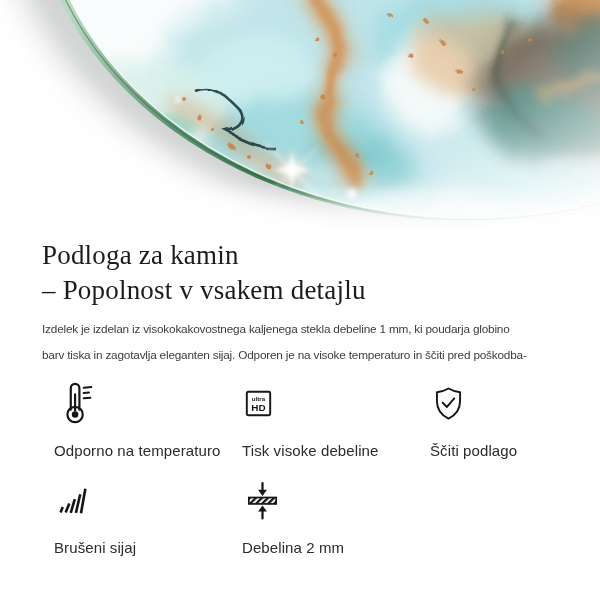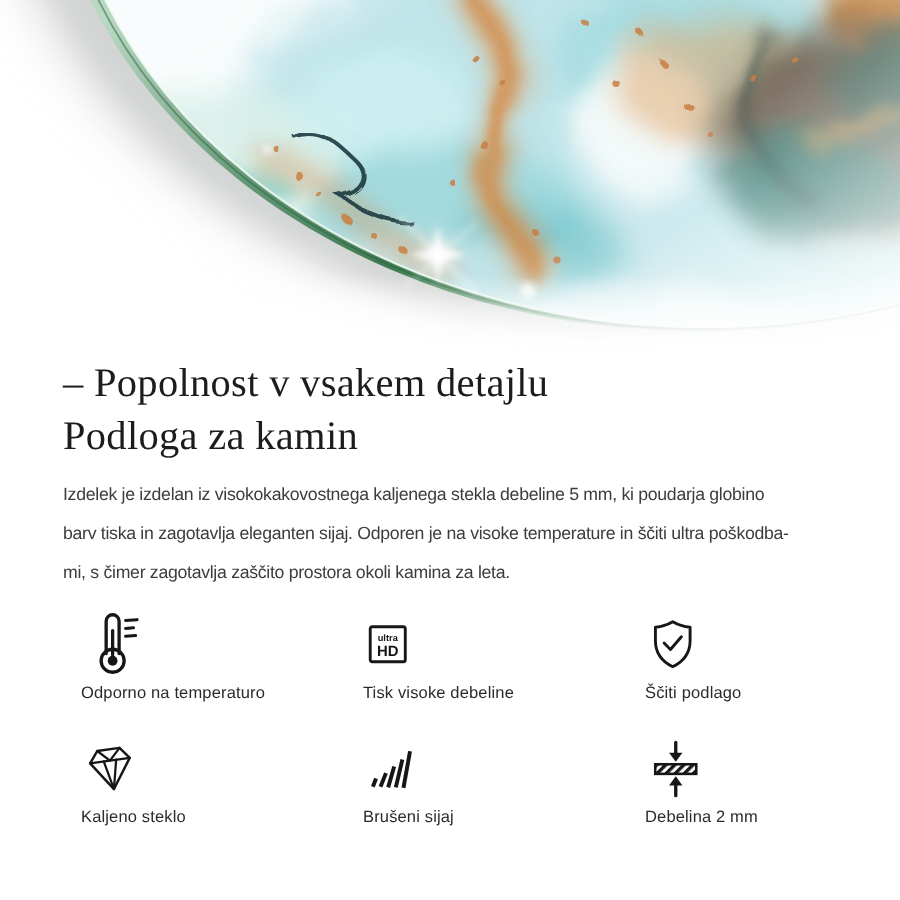--- a/index.html
+++ b/index.html
@@ -20,21 +20,21 @@
   .title .tline{display:block;}
   .desc{margin:8px 0 0 0;color:#3c3c3e;font-size:11.8px;line-height:26px;letter-spacing:-0.2px;}
   .desc .dline{display:block;white-space:nowrap;}
   .features{
     margin:12px 12px 0 12px;width:564px;
     display:grid;grid-template-columns:repeat(3,1fr);row-gap:20px;
   }
   .feature{display:flex;flex-direction:column;align-items:flex-start;}
   .ficon{height:46px;display:flex;align-items:center;justify-content:center;}
   .ficon svg{display:block;}
-  .flabel{margin-top:4px;font-size:11px;line-height:13px;color:#2b2b2b;letter-spacing:0.1px;}
+  .flabel{margin-top:18px;font-size:15px;line-height:13px;color:#2b2b2b;letter-spacing:0.1px;}
   .icn{stroke:#161616;fill:none;stroke-linecap:round;stroke-linejoin:round;}
 </style>
 </head>
 <body>
 
 <div class="page">
 
   <div class="hero">
     <svg width="600" height="232" viewBox="0 0 600 232">
       <defs>
@@ -149,27 +149,26 @@
         <path d="M292,150 L294.8,166.5 L312,170 L294.8,173.5 L292,190 L289.2,173.5 L272,170 L289.2,166.5 Z" fill="#ffffff" opacity="0.95" filter="url(#b2)"></path>
         <circle cx="292" cy="170" r="2.4" fill="#ffffff"></circle>
         <circle cx="352" cy="194" r="5" fill="#ffffff" opacity="0.8" filter="url(#b2)"></circle>
         <circle cx="178" cy="100" r="3" fill="#ffffff" opacity="0.7" filter="url(#b2)"></circle>
       </g>
     </svg>
   </div>
 
   <div class="content">
     <h1 class="title">
+      <span class="tline">Podloga za kamin</span>
       <span class="tline">– Popolnost v vsakem detajlu</span>
-      <span class="tline">Podloga za kamin</span>
     </h1>
     <p class="desc">
-      <span class="dline">Izdelek je izdelan iz visokokakovostnega kaljenega stekla debeline 5 mm, ki poudarja globino</span>
-      <span class="dline">barv tiska in zagotavlja eleganten sijaj. Odporen je na visoke temperature in ščiti ultra poškodba-</span>
-      <span class="dline">mi, s čimer zagotavlja zaščito prostora okoli kamina za leta.</span>
+      <span class="dline">Izdelek je izdelan iz visokokakovostnega kaljenega stekla debeline 1 mm, ki poudarja globino</span>
+      <span class="dline">barv tiska in zagotavlja eleganten sijaj. Odporen je na visoke temperaturo in ščiti pred poškodba-</span>
     </p>
 
     <div class="features">
 
       <div class="feature">
         <div class="ficon">
           <svg width="46" height="46" viewBox="0 0 48 48">
             <circle class="icn" cx="22" cy="36" r="8" fill="#ffffff" stroke-width="2.3"></circle>
             <path class="icn" d="M17.5,31 V8.5 A4.5,4.5 0 0 1 26.5,8.5 V31" fill="#ffffff" stroke-width="2.3"></path>
             <line class="icn" x1="22" y1="15" x2="22" y2="32" stroke-width="2.3"></line>
@@ -196,33 +195,20 @@
       <div class="feature">
         <div class="ficon">
           <svg width="37" height="37" viewBox="0 0 48 48">
             <path class="icn" stroke-width="2.5" d="M24,4.5 C28.8,7.3 33.8,8.8 39,9.3 V21 C39,31.8 32.8,39.2 24,43.5 C15.2,39.2 9,31.8 9,21 V9.3 C14.2,8.8 19.2,7.3 24,4.5 Z"></path>
             <path class="icn" stroke-width="2.5" d="M16.5,23 L22,28.5 L31.5,17.5"></path>
           </svg>
         </div>
         <div class="flabel">Ščiti podlago</div>
       </div>
 
-      <div class="feature">
-        <div class="ficon">
-          <svg width="40" height="40" viewBox="0 0 48 48">
-            <g transform="rotate(-8 24 24)">
-              <path class="icn" stroke-width="2" d="M8,18 L15,9 H33 L40,18 L24,41 Z"></path>
-              <line class="icn" x1="8" y1="18" x2="40" y2="18" stroke-width="1.8"></line>
-              <path class="icn" stroke-width="1.8" d="M15,9 L24,18 L33,9"></path>
-              <path class="icn" stroke-width="1.8" d="M19,18 L24,41 M29,18 L24,41"></path>
-            </g>
-          </svg>
-        </div>
-        <div class="flabel">Kaljeno steklo</div>
-      </div>
 
       <div class="feature">
         <div class="ficon">
           <svg width="35" height="35" viewBox="0 0 48 48">
             <g stroke="#161616" stroke-width="3.6" stroke-linecap="butt">
               <line x1="9" y1="40.5" x2="12" y2="33"></line>
               <line x1="16" y1="40.5" x2="21" y2="28"></line>
               <line x1="23" y1="41" x2="28.5" y2="22"></line>
               <line x1="30" y1="41" x2="36" y2="15.5"></line>
               <line x1="37" y1="41.5" x2="43" y2="8"></line>

